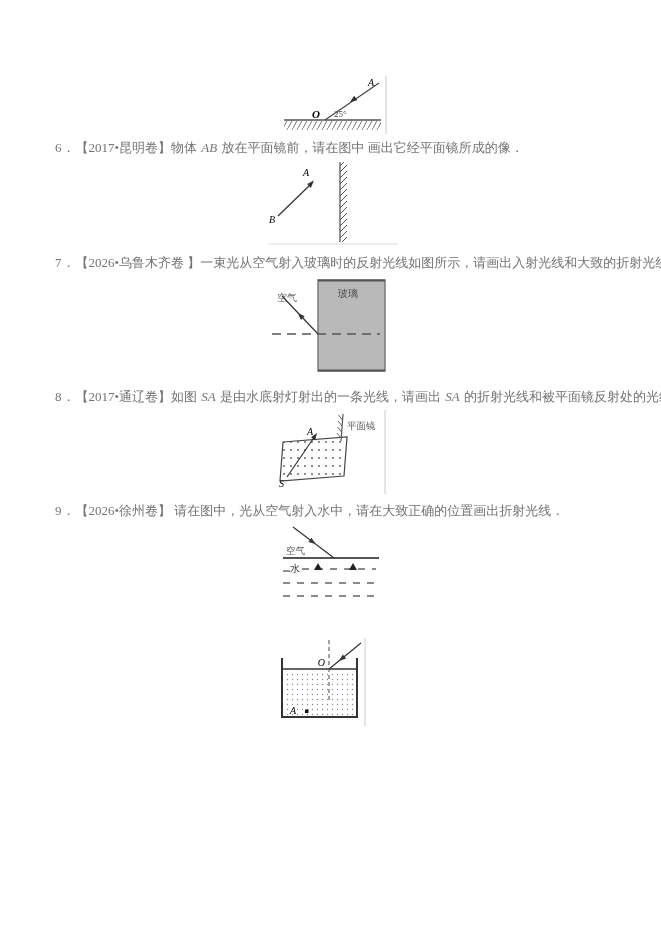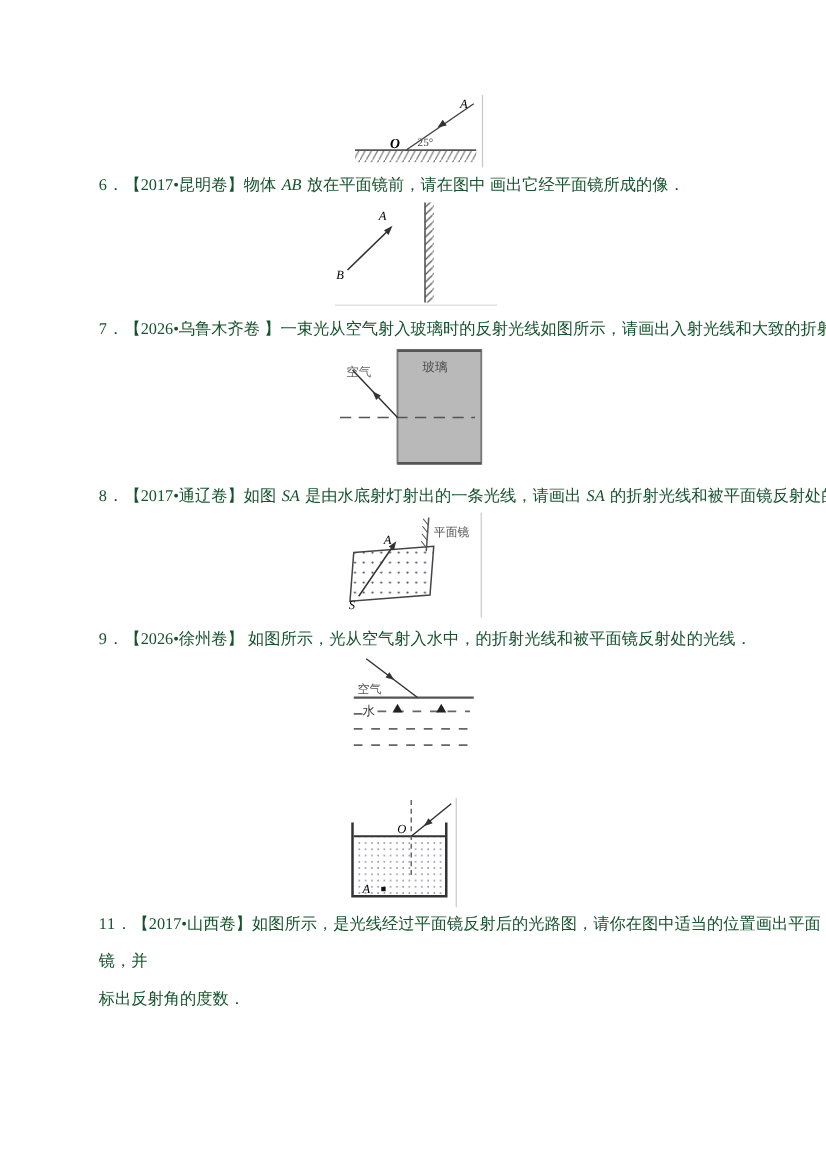--- a/index.html
+++ b/index.html
@@ -1,18 +1,18 @@
 <!DOCTYPE html>
 <html><head>
 <meta charset="utf-8">
 <style>
   html,body{margin:0;padding:0;background:#fff;}
   .page{position:relative;width:661px;height:935px;background:#fff;overflow:hidden;
         font-family:"Liberation Serif","DejaVu Serif",serif;color:#1a1a1a;}
-  .pline{position:absolute;left:55px;font-size:13px;white-space:nowrap;color:#14532d;margin-left:24px;}
+  .pline{position:absolute;left:55px;font-size:13px;white-space:nowrap;color:#737373;}
   .pline .num{letter-spacing:0.5px;}
   .pline .src{font-weight:normal;}
   .pline .var{font-style:italic;padding:0 1px;font-family:"Liberation Serif",serif;}
   .pline.wrap{white-space:normal;width:600px;line-height:30px;}
   .diag{position:absolute;}
   svg text{font-family:"Liberation Serif","DejaVu Serif",serif;}
   .cjk{font-size:10px;}
 </style>
 </head>
 <body>
@@ -87,21 +87,21 @@
     <text x="4" y="79" font-size="10" font-style="italic">S</text>
     <line x1="66" y1="33" x2="68" y2="6" stroke="#555" stroke-width="1.2"></line>
     <line x1="66" y1="30" x2="62" y2="25" stroke="#555" stroke-width="0.9"></line>
     <line x1="66.5" y1="24" x2="62.5" y2="19" stroke="#555" stroke-width="0.9"></line>
     <line x1="67" y1="18" x2="63" y2="13" stroke="#555" stroke-width="0.9"></line>
     <line x1="67.5" y1="12" x2="63.5" y2="7" stroke="#555" stroke-width="0.9"></line>
     <text x="72" y="21" font-size="9.5" fill="#555">平面镜</text>
   </svg>
 
   <div class="pline" style="top:502px">
-    <span class="num">9．</span><span class="src">【2026•徐州卷】</span><span><span> 如图所示，光从空气射入水中，的折射光线和被平面镜反射处的光线．</span></span>
+    <span class="num">9．</span><span class="src">【2026•徐州卷】</span><span><span> 请在图中，光从空气射入水中，请在大致正确的位置画出折射光线．</span></span>
   </div>
 
   <svg class="diag" style="left:280px;top:523px" width="105" height="80" viewBox="0 0 105 80">
     <line x1="3" y1="35" x2="99" y2="35" stroke="#555" stroke-width="1.8"></line>
     <line x1="13" y1="4" x2="54" y2="35" stroke="#333" stroke-width="1.2"></line>
     <polygon points="35.5,21 28.4,18.9 31.5,14.7" fill="#333"></polygon>
     <text x="6" y="31" font-size="9.5" fill="#555">空气</text>
     <text x="10" y="49" font-size="10" fill="#333">水</text>
     <line x1="3" y1="48" x2="10" y2="48" stroke="#666" stroke-width="1.4"></line>
     <line x1="22" y1="46" x2="96" y2="46" stroke="#666" stroke-width="1.4" stroke-dasharray="7,7"></line>
@@ -123,17 +123,14 @@
     <path d="M6,20 L6,79 L81,79 L81,20" fill="none" stroke="#333" stroke-width="2"></path>
     <line x1="7" y1="31" x2="80" y2="31" stroke="#333" stroke-width="1.5"></line>
     <line x1="53" y1="2" x2="53" y2="64" stroke="#666" stroke-width="1.2" stroke-dasharray="4,3"></line>
     <text x="49" y="28" font-size="10" font-style="italic" text-anchor="end">O</text>
     <line x1="85" y1="5" x2="53" y2="31" stroke="#333" stroke-width="1.2"></line>
     <polygon points="63,23 66.8,16.6 70.1,20.6" fill="#333"></polygon>
     <text x="14" y="76" font-size="10" font-style="italic">A</text>
     <rect x="29" y="71.5" width="3.5" height="3.5" fill="#111"></rect>
   </svg>
 
-  <div class="pline wrap" style="top:724px">
-    <span class="num">11．</span><span class="src">【2017•山西卷】</span><span><span>如图所示，是光线经过平面镜反射后的光路图，请你在图中适当的位置画出平面镜，并</span><br><span>标出反射角的度数．</span></span>
-  </div>
 
 </div>
 
 </body></html>

